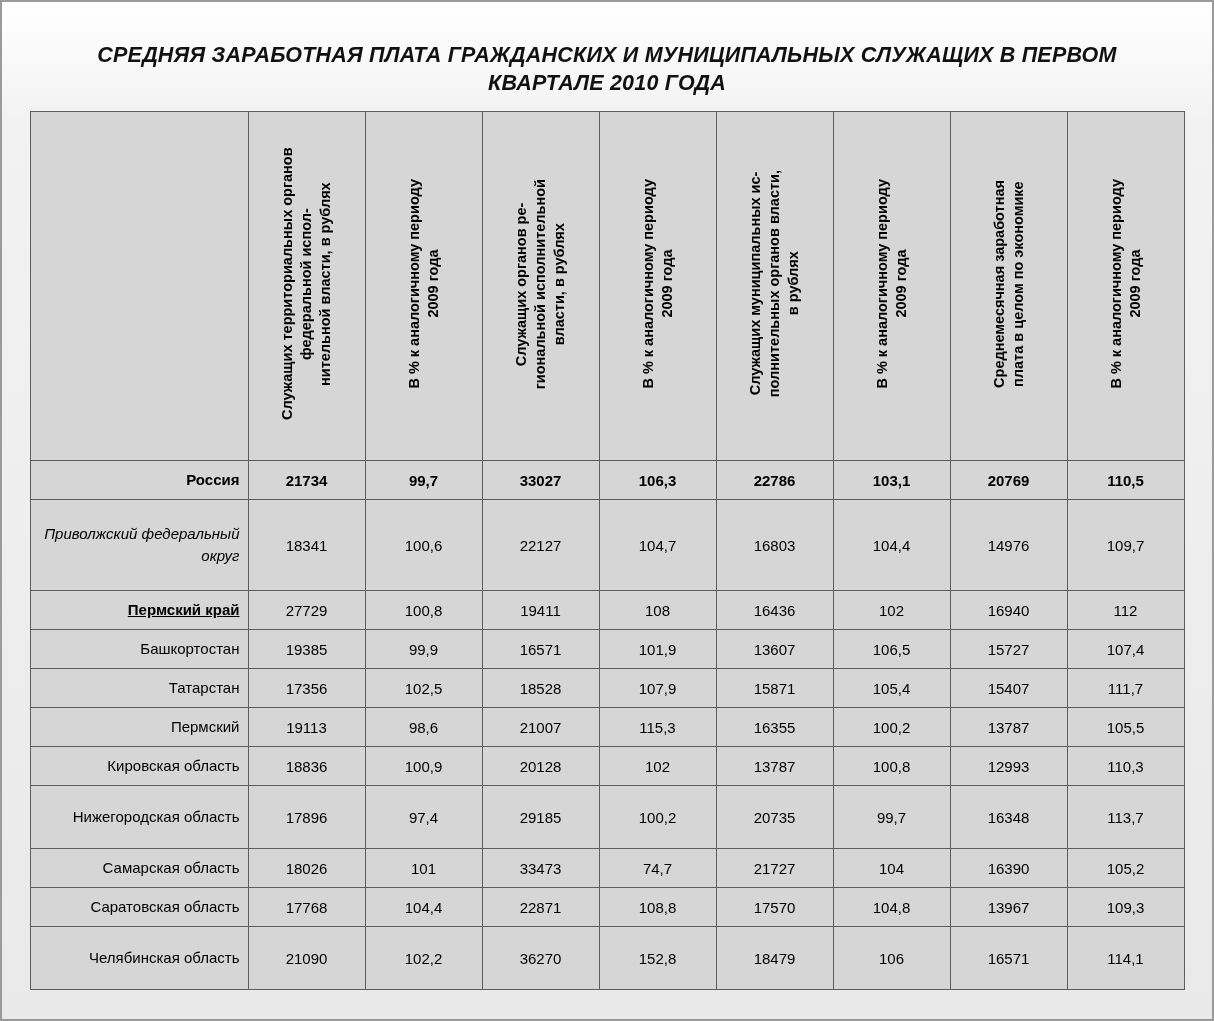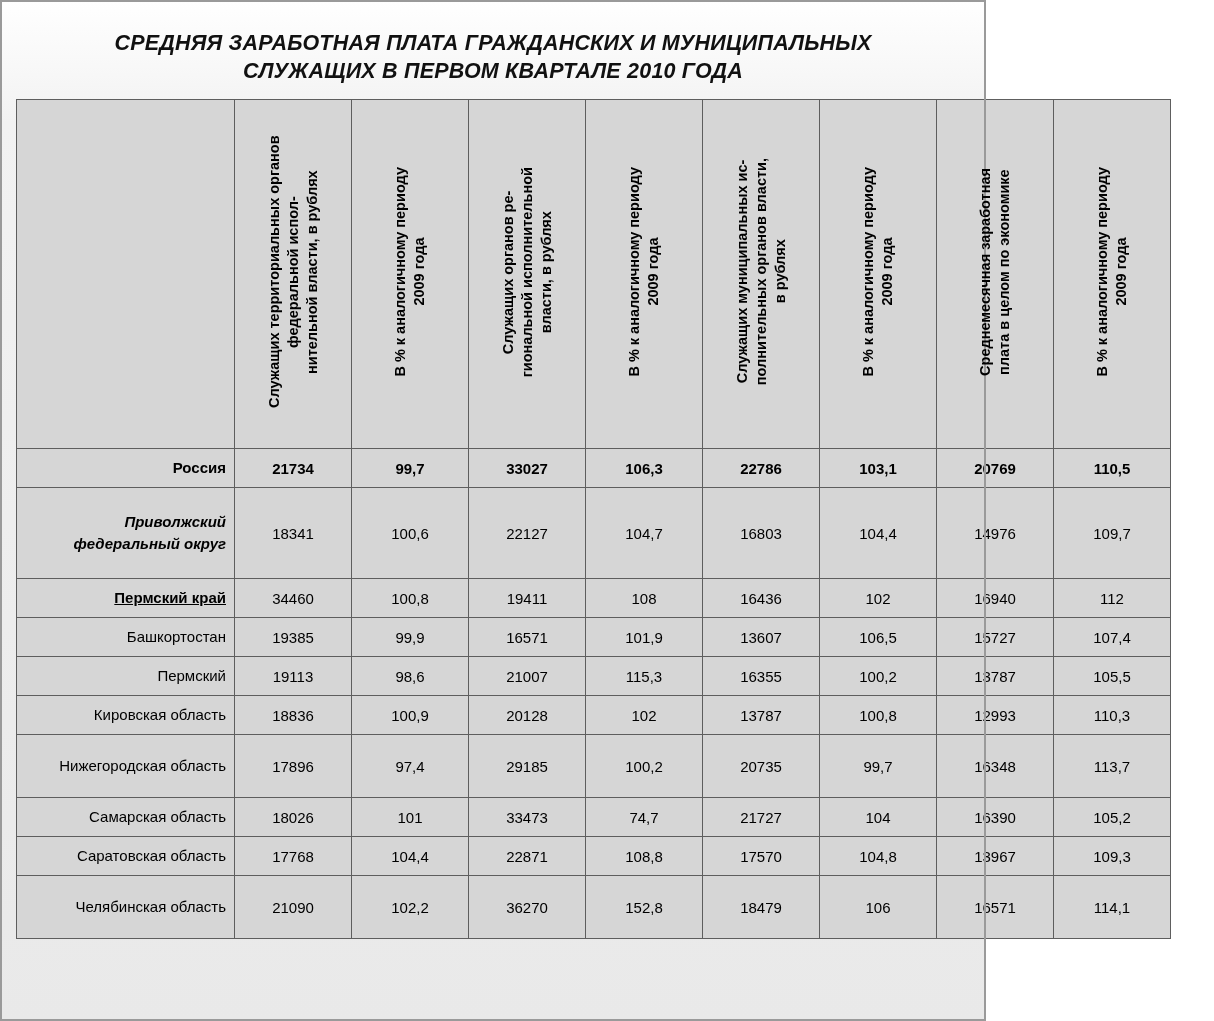--- a/index.html
+++ b/index.html
@@ -9,24 +9,24 @@
   }
   body {
     width: 1214px;
     height: 1021px;
     font-family: "Liberation Sans", sans-serif;
     color: #000;
     overflow: hidden;
   }
   .page {
     position: relative;
-    width: 986px;
+    width: 1214px;
     height: 1021px;
     box-sizing: border-box;
-    padding: 20px 16px 8px 16px;
+    padding: 32px 16px 8px 16px;
     background: linear-gradient(180deg, #ffffff 0%, #f2f2f2 12%, #e9e9e9 100%);
   }
   .page::before {
     content: "";
     position: absolute;
     left: 0; top: 0; right: 0; bottom: 0;
     border: 2px solid #9a9a9a;
     pointer-events: none;
   }
   .title {
@@ -77,21 +77,21 @@
     height: 28px;
     background: linear-gradient(180deg,#dcdcdc 0%, #d3d3d3 100%);
   }
   tbody td.label {
     text-align: right;
     padding: 5px 8px;
     font-size: 15px;
     line-height: 1.25;
   }
   tr.row-russia td { font-weight: bold; }
-  tr.row-okrug td.label { font-weight: bold; font-style: italic; line-height: 1.45; }
+  tr.row-okrug td.label { font-weight: normal; font-style: italic; line-height: 1.45; }
   tr.row-okrug td { height: 80px; }
   tr.row-perm td.label { font-weight: bold; text-decoration: underline; }
   tr.tall td { height: 52px; }
   col.c0 { width: 218px; }
   col.cn { width: 117px; }
 </style>
 </head>
 <body>
 
 <div class="page">
@@ -154,39 +154,50 @@
         <td>100,6</td>
         <td>22127</td>
         <td>104,7</td>
         <td>16803</td>
         <td>104,4</td>
         <td>14976</td>
         <td>109,7</td>
       </tr>
       <tr class="row-perm">
         <td class="label">Пермский край</td>
-        <td>34460</td>
+        <td>27729</td>
         <td>100,8</td>
         <td>19411</td>
         <td>108</td>
         <td>16436</td>
         <td>102</td>
         <td>16940</td>
         <td>112</td>
       </tr>
       <tr>
         <td class="label">Башкортостан</td>
         <td>19385</td>
         <td>99,9</td>
         <td>16571</td>
         <td>101,9</td>
         <td>13607</td>
         <td>106,5</td>
         <td>15727</td>
         <td>107,4</td>
+      </tr>
+      <tr>
+        <td class="label">Татарстан</td>
+        <td>17356</td>
+        <td>102,5</td>
+        <td>18528</td>
+        <td>107,9</td>
+        <td>15871</td>
+        <td>105,4</td>
+        <td>15407</td>
+        <td>111,7</td>
       </tr>
       <tr>
         <td class="label">Пермский</td>
         <td>19113</td>
         <td>98,6</td>
         <td>21007</td>
         <td>115,3</td>
         <td>16355</td>
         <td>100,2</td>
         <td>13787</td>

